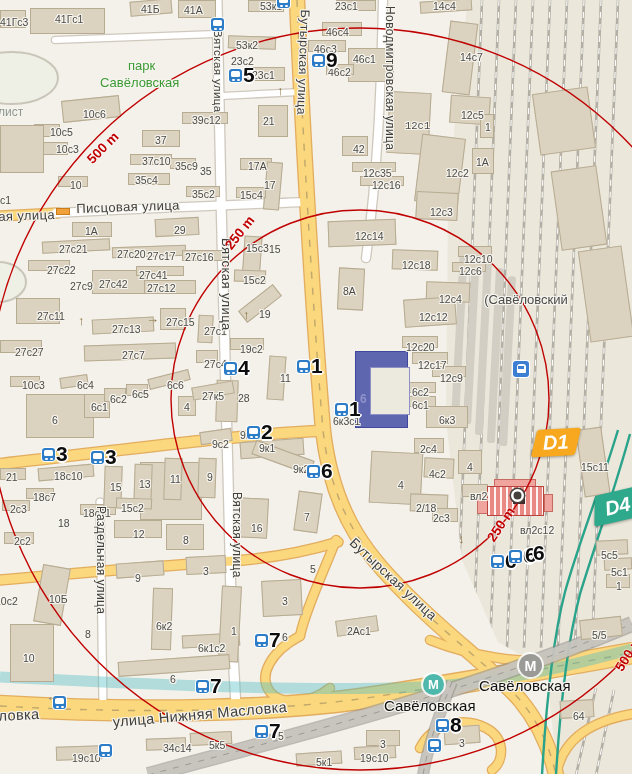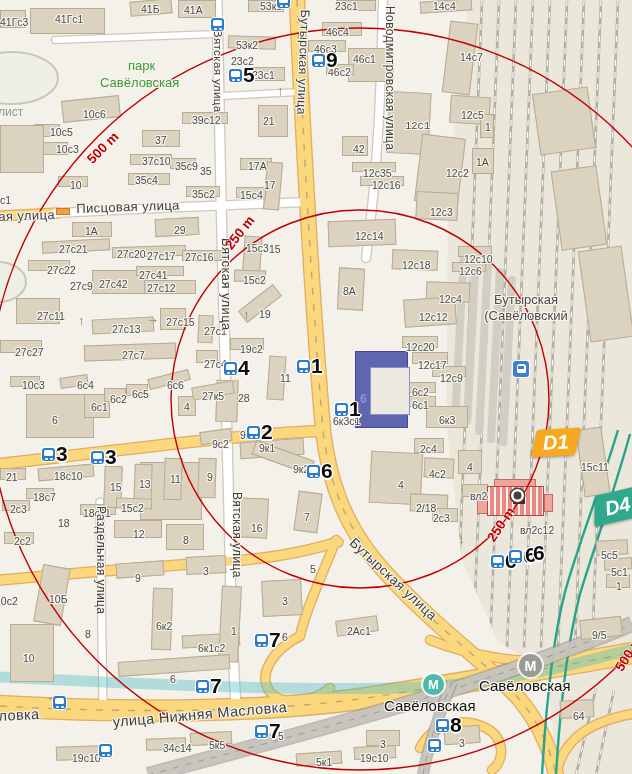--- a/index.html
+++ b/index.html
@@ -412,21 +412,21 @@
       <div class="blbl halo" style="left: 23px; top: 653px;">10</div>
       <div class="blbl halo" style="left: 135px; top: 573px;">9</div>
       <div class="blbl halo" style="left: 282px; top: 596px;">3</div>
       <div class="blbl halo" style="left: 310px; top: 564px;">5</div>
       <div class="blbl halo" style="left: 156px; top: 621px;">6к2</div>
       <div class="blbl halo" style="left: 198px; top: 643px;">6к1с2</div>
       <div class="blbl halo" style="left: 231px; top: 626px;">1</div>
       <div class="blbl halo" style="left: 170px; top: 674px;">6</div>
       <div class="blbl halo" style="left: 282px; top: 632px;">6</div>
       <div class="blbl halo" style="left: 347px; top: 626px;">2Ас1</div>
-      <div class="blbl halo" style="left: 592px; top: 630px;">9/5</div>
+      <div class="blbl halo" style="left: 592px; top: 630px;">5/5</div>
       <div class="blbl halo" style="left: 573px; top: 711px;">64</div>
       <div class="blbl halo" style="left: 380px; top: 739px;">3</div>
       <div class="blbl halo" style="left: 459px; top: 738px;">3</div>
       <div class="blbl halo" style="left: 209px; top: 740px;">5к5</div>
       <div class="blbl halo" style="left: 163px; top: 743px;">34с14</div>
       <div class="blbl halo" style="left: 316px; top: 757px;">5к1</div>
       <div class="blbl halo" style="left: 72px; top: 753px;">19с10</div>
       <div class="blbl halo" style="left: 360px; top: 753px;">19с10</div>
       <div class="blbl halo" style="left: 278px; top: 731px;">5</div>
       <div class="street halo" style="left: 224px; top: 30px; font-size: 11.5px; transform: rotate(90deg);">Вятская улица</div>
@@ -441,21 +441,20 @@
       <div class="street halo" style="left: 112px; top: 714px; font-size: 14.5px; transform: rotate(-5deg);">улица Нижняя Масловка</div>
       <div class="street halo" style="left: -2px; top: 708px; font-size: 14.5px; transform: rotate(-3deg);">ловка</div>
       <div class="ringlbl" style="left: 222px; top: 243px; transform: rotate(-52deg);">250 m</div>
       <div class="ringlbl" style="left: 484px; top: 536px; transform: rotate(-56deg);">250 m</div>
       <div class="ringlbl" style="left: 84px; top: 156px; transform: rotate(-45deg);">500 m</div>
       <div class="ringlbl" style="left: 612px; top: 666px; transform: rotate(-58deg);">500 m</div>
       <div class="area halo" style="left: 128px; top: 58px; color: rgb(61, 155, 53); font-size: 13px; position: absolute;">парк</div>
       <div class="area halo" style="left: 100px; top: 75px; color: rgb(61, 155, 53); font-size: 13px;">Савёловская</div>
       <div class="area halo" style="left: -2px; top: 105px; color: rgb(142, 150, 142); font-size: 12px;">лист</div>
       <div class="vokzal halo" style="left: 461px; top: 292px;">
-        <div>Бутырская</div>
         <div>(Савёловский</div>
       </div>
       <div class="mlabel halo" style="left: 384px; top: 697px;">Савёловская</div>
       <div class="mlabel halo" style="left: 479px; top: 677px;">Савёловская</div>
     </div>
   <div class="layerdiv" id="icons">
       <div style="position: absolute; left: 0px; top: 0px;">
         <div class="bus" style="left: 229px; top: 69px;"></div>
         <div class="busn" style="left: 243px; top: 64px;">5</div>
       </div>

